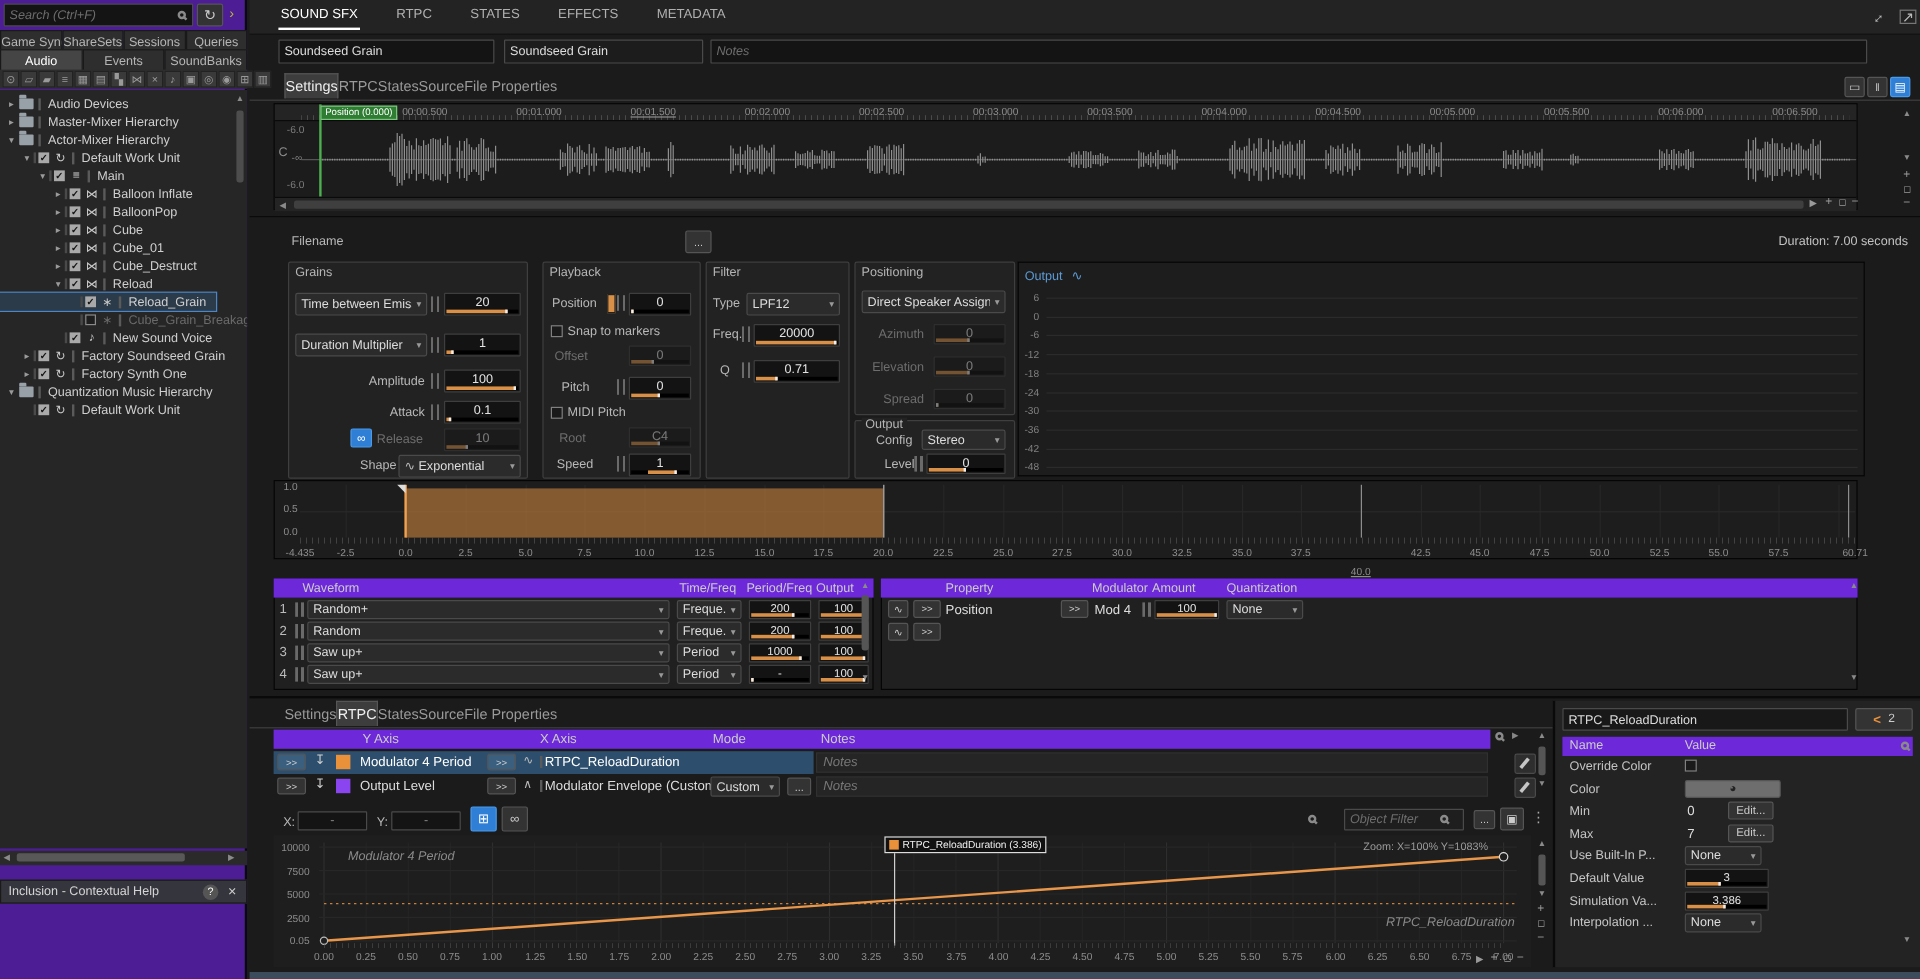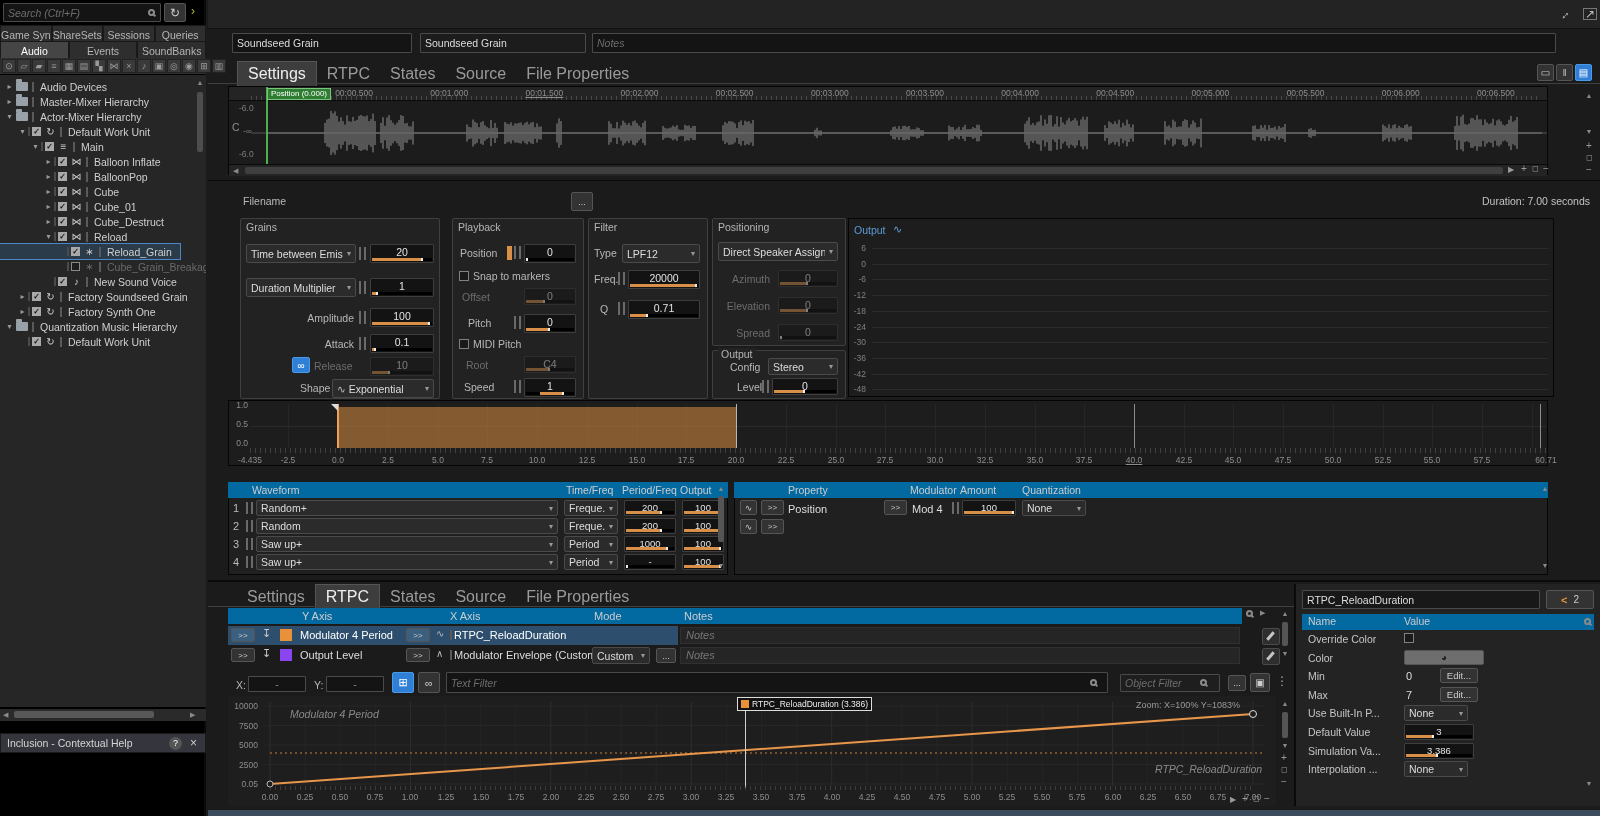--- a/index.html
+++ b/index.html
@@ -22,49 +22,49 @@
   .nb .fl{height:3px;background:#d89048;border-right:2px solid #eee;box-sizing:border-box}
   .dim{opacity:.45}
   .cbx{position:absolute;width:10px;height:10px;background:#1a1a1a;border:1px solid #808080;box-sizing:border-box}
   .tsl{position:absolute;width:8px;height:13px;background:repeating-linear-gradient(90deg,#6a6a6a 0 2px,transparent 2px 5px)}
   .grp{position:absolute;border:1px solid #3f3f3f;border-radius:2px;background:#222}
   .gttl{position:absolute;color:#b5b5b5;font-size:10.5px}
   .mag{position:absolute;width:7px;height:7px;border:2px solid #8a8a8a;border-radius:50%;box-sizing:border-box}
   .mag::after{content:"";position:absolute;width:4px;height:2px;background:#8a8a8a;transform:rotate(45deg);right:-3px;bottom:-2px}
   .pencil{position:absolute;width:16px;height:15px;background:#2e2e2e;border:1px solid #4a4a4a;border-radius:2px}
   .pencil::after{content:"";position:absolute;left:6px;top:2px;width:3px;height:10px;background:#c5c5c5;transform:rotate(40deg)}
-  .tab{display:inline-block;padding:3px 10px;color:#9a9a9a;font-size:16px;cursor:default;white-space:nowrap}
+  .tab{display:inline-block;padding:3px 0;color:#9a9a9a;font-size:12px;cursor:default;white-space:nowrap}
   .tab.on{background:#3d3d3d;color:#eee;border:1px solid #555;border-bottom:none}
   .toptab{display:inline-block;margin-right:28px;color:#b0b0b0;font-size:11px;padding:6px 2px 5px}
   .toptab.on{color:#fff;border-bottom:2px solid #fff}
   .sbtab{flex:1;text-align:center;padding:3px 0;background:#2e2e2e;border:1px solid #191919;color:#b5b5b5;font-size:10.5px;white-space:nowrap;overflow:hidden}
   .sbtab.on{background:#454545;color:#fff}
   .trow{position:absolute;left:0;width:206px;height:15px;display:flex;align-items:center;font-size:10.5px;color:#cfcfcf;white-space:nowrap}
   .chev{width:11px;text-align:center;color:#9a9a9a;font-size:8px;flex:none}
   .cbt{width:9px;height:9px;flex:none;margin-right:3px;box-sizing:border-box}
   .cbt.ck{background:#a9a9a9;color:#111;font-size:8px;line-height:9px;text-align:center;font-weight:bold}
   .cbt.un{background:#1e1e1e;border:1px solid #8a8a8a}
   .ticn{flex:none;width:13px;text-align:center;color:#c9c9c9;font-size:10px;margin-right:1px}
   .vbar{flex:none;width:2px;height:10px;background:#5a5a5a;marg;margin:0 4px 0 2px}
   .fold{flex:none;width:12px;height:9px;background:#98a0a8;border-radius:1px;position:relative;margin:0 2px 0 1px}
   .fold::before{content:"";position:absolute;top:-3px;left:0;width:6px;height:3px;background:#98a0a8;border-radius:1px 1px 0 0}
-  .hdr{position:absolute;background:#0369a1;color:#ccc;font-size:10.5px;box-sizing:border-box}
+  .hdr{position:absolute;background:#6d28d9;color:#ccc;font-size:10.5px;box-sizing:border-box}
   .gridline{position:absolute;height:1px;background:#2b2b2b}
   .tick-strip{position:absolute;background:repeating-linear-gradient(90deg,#5a5a5a 0 1px,transparent 1px 5px)}
   .itx{font-style:italic;color:#8a8a8a}
   .scr{position:absolute;background:#3a3a3a;border-radius:2px}
   .arrbtn{position:absolute;color:#8a8a8a;font-size:7px;width:10px;text-align:center}
   svg{position:absolute}
 </style>
 </head>
 <body>
 
 <div id="app">
 
-  <div class="abs" id="sidebar" style="left:0;top:0;width:206px;height:816px;background:#000000;border-right:2px solid #0a0a0a;box-sizing:border-box">
+  <div class="abs" id="sidebar" style="left:0;top:0;width:206px;height:816px;background:#4c1d95;border-right:2px solid #0a0a0a;box-sizing:border-box">
     <input style="left: 3px; top: 3px; width: 158px; height: 19px;" placeholder="Search (Ctrl+F)">
     <span class="mag" style="left:148px;top:9px"></span>
     <div class="btn" style="left:164px;top:3px;width:22px;height:19px;font-size:12px">↻</div>
     <div class="abs" style="left:191px;top:4px;color:#b8b832;font-size:12px">›</div>
     <div class="abs" id="ptabs1" style="left:0;top:25px;width:206px;display:flex">
         <div class="sbtab">Game Syncs</div>
         <div class="sbtab">ShareSets</div>
         <div class="sbtab">Sessions</div>
         <div class="sbtab">Queries</div>
       </div>
@@ -241,20 +241,21 @@
       <div class="abs" style="left:0;top:0;width:206px;height:20px;background:#35353d;border:1px solid #1a1a1a;box-sizing:border-box">
         <span class="lbl" style="left:6px;top:3px;color:#d5d5d5"></span>
         <span class="lbl" style="left:6px;top:3px;color:#d5d5d5">Inclusion - Contextual Help</span>
         <span class="abs" style="left:168px;top:3px;width:13px;height:13px;border-radius:50%;background:#555;color:#fff;font-size:9px;text-align:center;line-height:13px">?</span>
         <span class="abs" style="left:189px;top:2px;color:#ccc;font-size:12px">×</span>
       </div>
     </div>
   </div>
 
   <div class="abs" style="left:208px;top:0;width:1392px;height:28px;background:#232323;border-bottom:1px solid #111"></div>
+  <div class="abs" id="topTabs" style="left:232px;top:0;height:28px"><span class="toptab on">SOUND SFX</span><span class="toptab">RTPC</span><span class="toptab">STATES</span><span class="toptab">EFFECTS</span><span class="toptab">METADATA</span></div>
   <span class="abs" style="left:1563px;top:8px;color:#bbb;font-size:12px;transform:rotate(45deg)">↕</span>
   <span class="abs" style="left:1583px;top:8px;color:#bbb;font-size:12px;border:1px solid #777;padding:0 1px;line-height:10px">↗</span>
 
   <input style="left: 232px; top: 33px; width: 180px; height: 20px;" value="Soundseed Grain">
   <input style="left: 420px; top: 33px; width: 166px; height: 20px; background: rgb(28, 28, 28);" value="Soundseed Grain">
   <input style="left: 592px; top: 33px; width: 964px; height: 20px;" placeholder="Notes">
 
   <div class="abs" id="editorTabs" style="left:237px;top:61px;height:23px"><span class="tab on">Settings</span><span class="tab">RTPC</span><span class="tab">States</span><span class="tab">Source</span><span class="tab">File Properties</span></div>
   <div class="abs" style="left:208px;top:83px;width:1392px;height:1px;background:#3f3f3f"></div>
   <div class="btn" style="left:1537px;top:64px;width:17px;height:17px;font-size:10px">▭</div>
@@ -562,21 +563,21 @@
       <span style="position: absolute; left: 621px; top: 455px; width: 32px; text-align: center; font-size: 8.5px; color: rgb(141, 141, 141);">15.0</span>
       <span style="position: absolute; left: 670px; top: 455px; width: 32px; text-align: center; font-size: 8.5px; color: rgb(141, 141, 141);">17.5</span>
       <span style="position: absolute; left: 720px; top: 455px; width: 32px; text-align: center; font-size: 8.5px; color: rgb(141, 141, 141);">20.0</span>
       <span style="position: absolute; left: 770px; top: 455px; width: 32px; text-align: center; font-size: 8.5px; color: rgb(141, 141, 141);">22.5</span>
       <span style="position: absolute; left: 820px; top: 455px; width: 32px; text-align: center; font-size: 8.5px; color: rgb(141, 141, 141);">25.0</span>
       <span style="position: absolute; left: 869px; top: 455px; width: 32px; text-align: center; font-size: 8.5px; color: rgb(141, 141, 141);">27.5</span>
       <span style="position: absolute; left: 919px; top: 455px; width: 32px; text-align: center; font-size: 8.5px; color: rgb(141, 141, 141);">30.0</span>
       <span style="position: absolute; left: 969px; top: 455px; width: 32px; text-align: center; font-size: 8.5px; color: rgb(141, 141, 141);">32.5</span>
       <span style="position: absolute; left: 1019px; top: 455px; width: 32px; text-align: center; font-size: 8.5px; color: rgb(141, 141, 141);">35.0</span>
       <span style="position: absolute; left: 1068px; top: 455px; width: 32px; text-align: center; font-size: 8.5px; color: rgb(141, 141, 141);">37.5</span>
-      <span style="position: absolute; left: 1118px; top: 455px; width: 32px; text-align: center; font-size: 8.5px; color: rgb(141, 141, 141); text-decoration: underline;">40.0</span>
+      <span style="position: absolute; left: 1118px; top: 471px; width: 32px; text-align: center; font-size: 8.5px; color: rgb(141, 141, 141); text-decoration: underline;">40.0</span>
       <span style="position: absolute; left: 1168px; top: 455px; width: 32px; text-align: center; font-size: 8.5px; color: rgb(141, 141, 141);">42.5</span>
       <span style="position: absolute; left: 1217px; top: 455px; width: 32px; text-align: center; font-size: 8.5px; color: rgb(141, 141, 141);">45.0</span>
       <span style="position: absolute; left: 1267px; top: 455px; width: 32px; text-align: center; font-size: 8.5px; color: rgb(141, 141, 141);">47.5</span>
       <span style="position: absolute; left: 1317px; top: 455px; width: 32px; text-align: center; font-size: 8.5px; color: rgb(141, 141, 141);">50.0</span>
       <span style="position: absolute; left: 1367px; top: 455px; width: 32px; text-align: center; font-size: 8.5px; color: rgb(141, 141, 141);">52.5</span>
       <span style="position: absolute; left: 1416px; top: 455px; width: 32px; text-align: center; font-size: 8.5px; color: rgb(141, 141, 141);">55.0</span>
       <span style="position: absolute; left: 1466px; top: 455px; width: 32px; text-align: center; font-size: 8.5px; color: rgb(141, 141, 141);">57.5</span>
       <span style="position: absolute; left: 1530px; top: 455px; width: 32px; text-align: center; font-size: 8.5px; color: rgb(141, 141, 141);">60.71</span>
     </div>
 
@@ -750,21 +751,20 @@
   <div class="arrbtn" style="left:1280px;top:610px">▲</div>
   <div class="scr" style="left:1282px;top:622px;width:6px;height:24px;background:#555"></div>
   <div class="arrbtn" style="left:1280px;top:650px">▼</div>
 
   <span class="lbl" style="left:236px;top:679px">X:</span>
   <input style="left: 248px; top: 676px; width: 58px; height: 16px; text-align: center; color: rgb(136, 136, 136);" value="-">
   <span class="lbl" style="left:314px;top:679px">Y:</span>
   <input style="left: 326px; top: 676px; width: 58px; height: 16px; text-align: center; color: rgb(136, 136, 136);" value="-">
   <div class="btn" style="left:392px;top:672px;width:22px;height:21px;background:#2f7fd6;border-color:#4a9ae8;color:#fff;font-size:11px">⊞</div>
   <div class="btn" style="left:418px;top:672px;width:22px;height:21px;font-size:11px">∞</div>
-  <input style="left: 446px; top: 672px; width: 662px; height: 21px;" placeholder="Text Filter">
   <span class="mag" style="left:1090px;top:679px"></span>
   <input style="left: 1120px; top: 674px; width: 100px; height: 18px; background: rgb(30, 30, 30);" placeholder="Object Filter">
   <span class="mag" style="left:1200px;top:679px"></span>
   <div class="btn" style="left:1228px;top:675px;width:18px;height:16px">...</div>
   <div class="btn" style="left:1250px;top:673px;width:20px;height:19px;font-size:10px">▣</div>
   <div class="abs" style="left:1276px;top:674px;color:#aaa;font-size:12px">⋮</div>
 
   <div class="abs" style="left:228px;top:696px;width:1048px;height:110px;background:#1e1e1e"></div>
   <div id="graph">
       <svg width="1010" height="96" style="position: absolute; left: 262px; top: 698px;">

